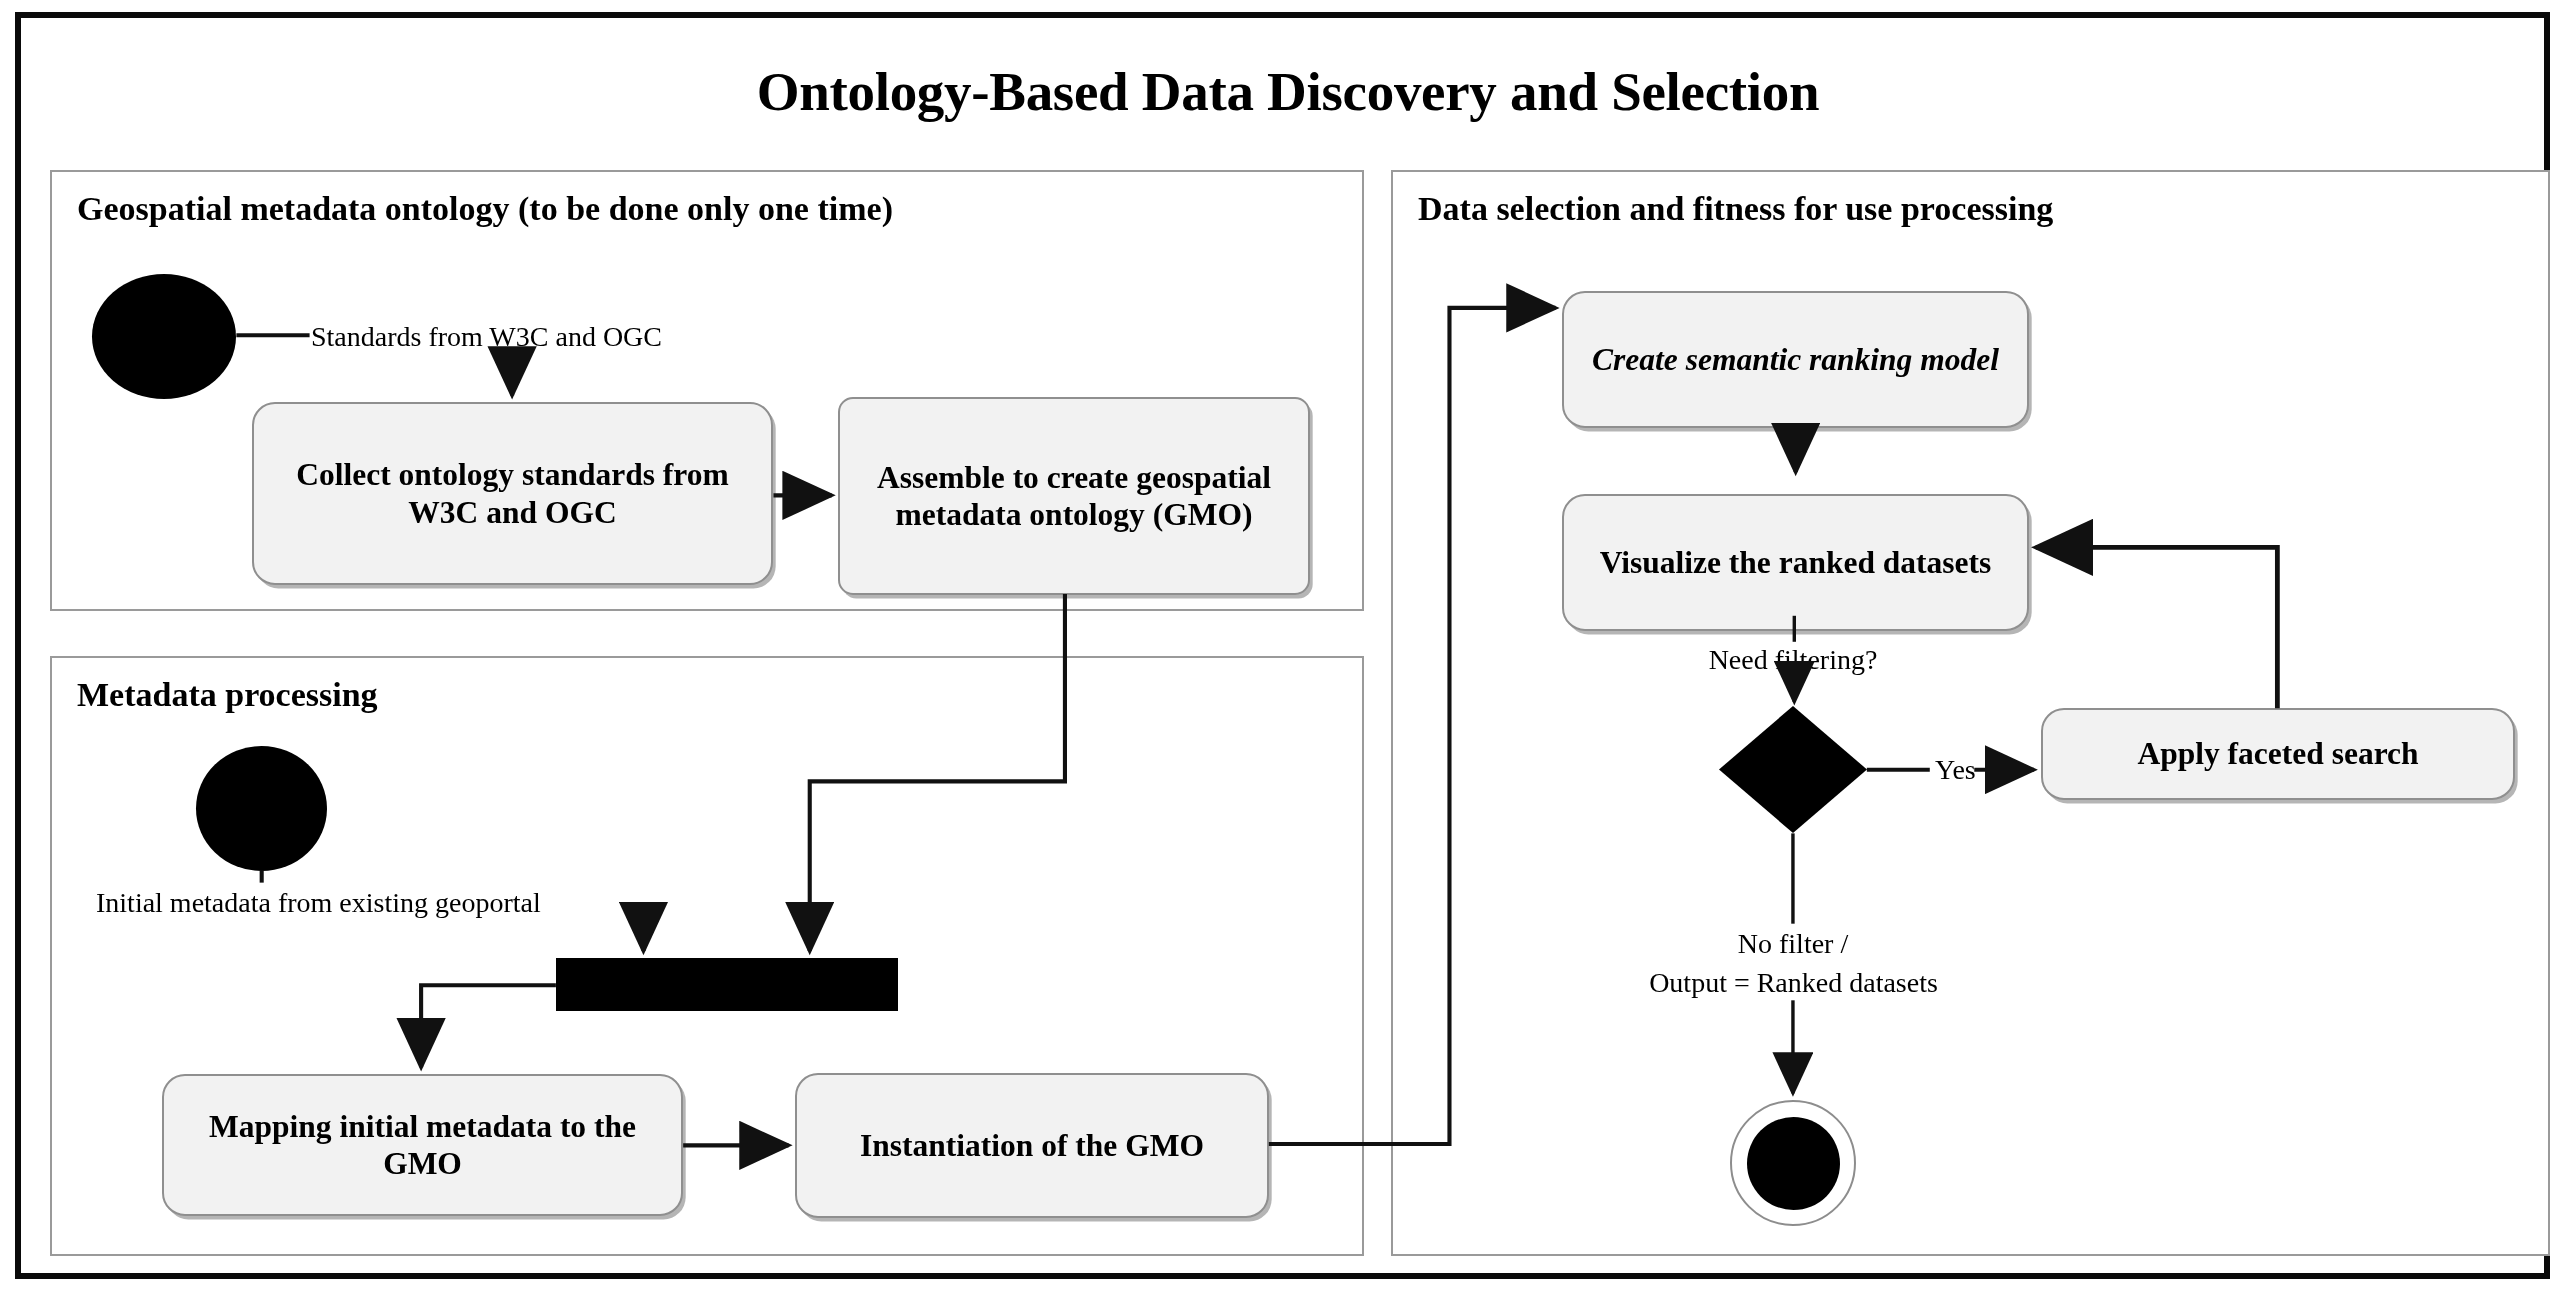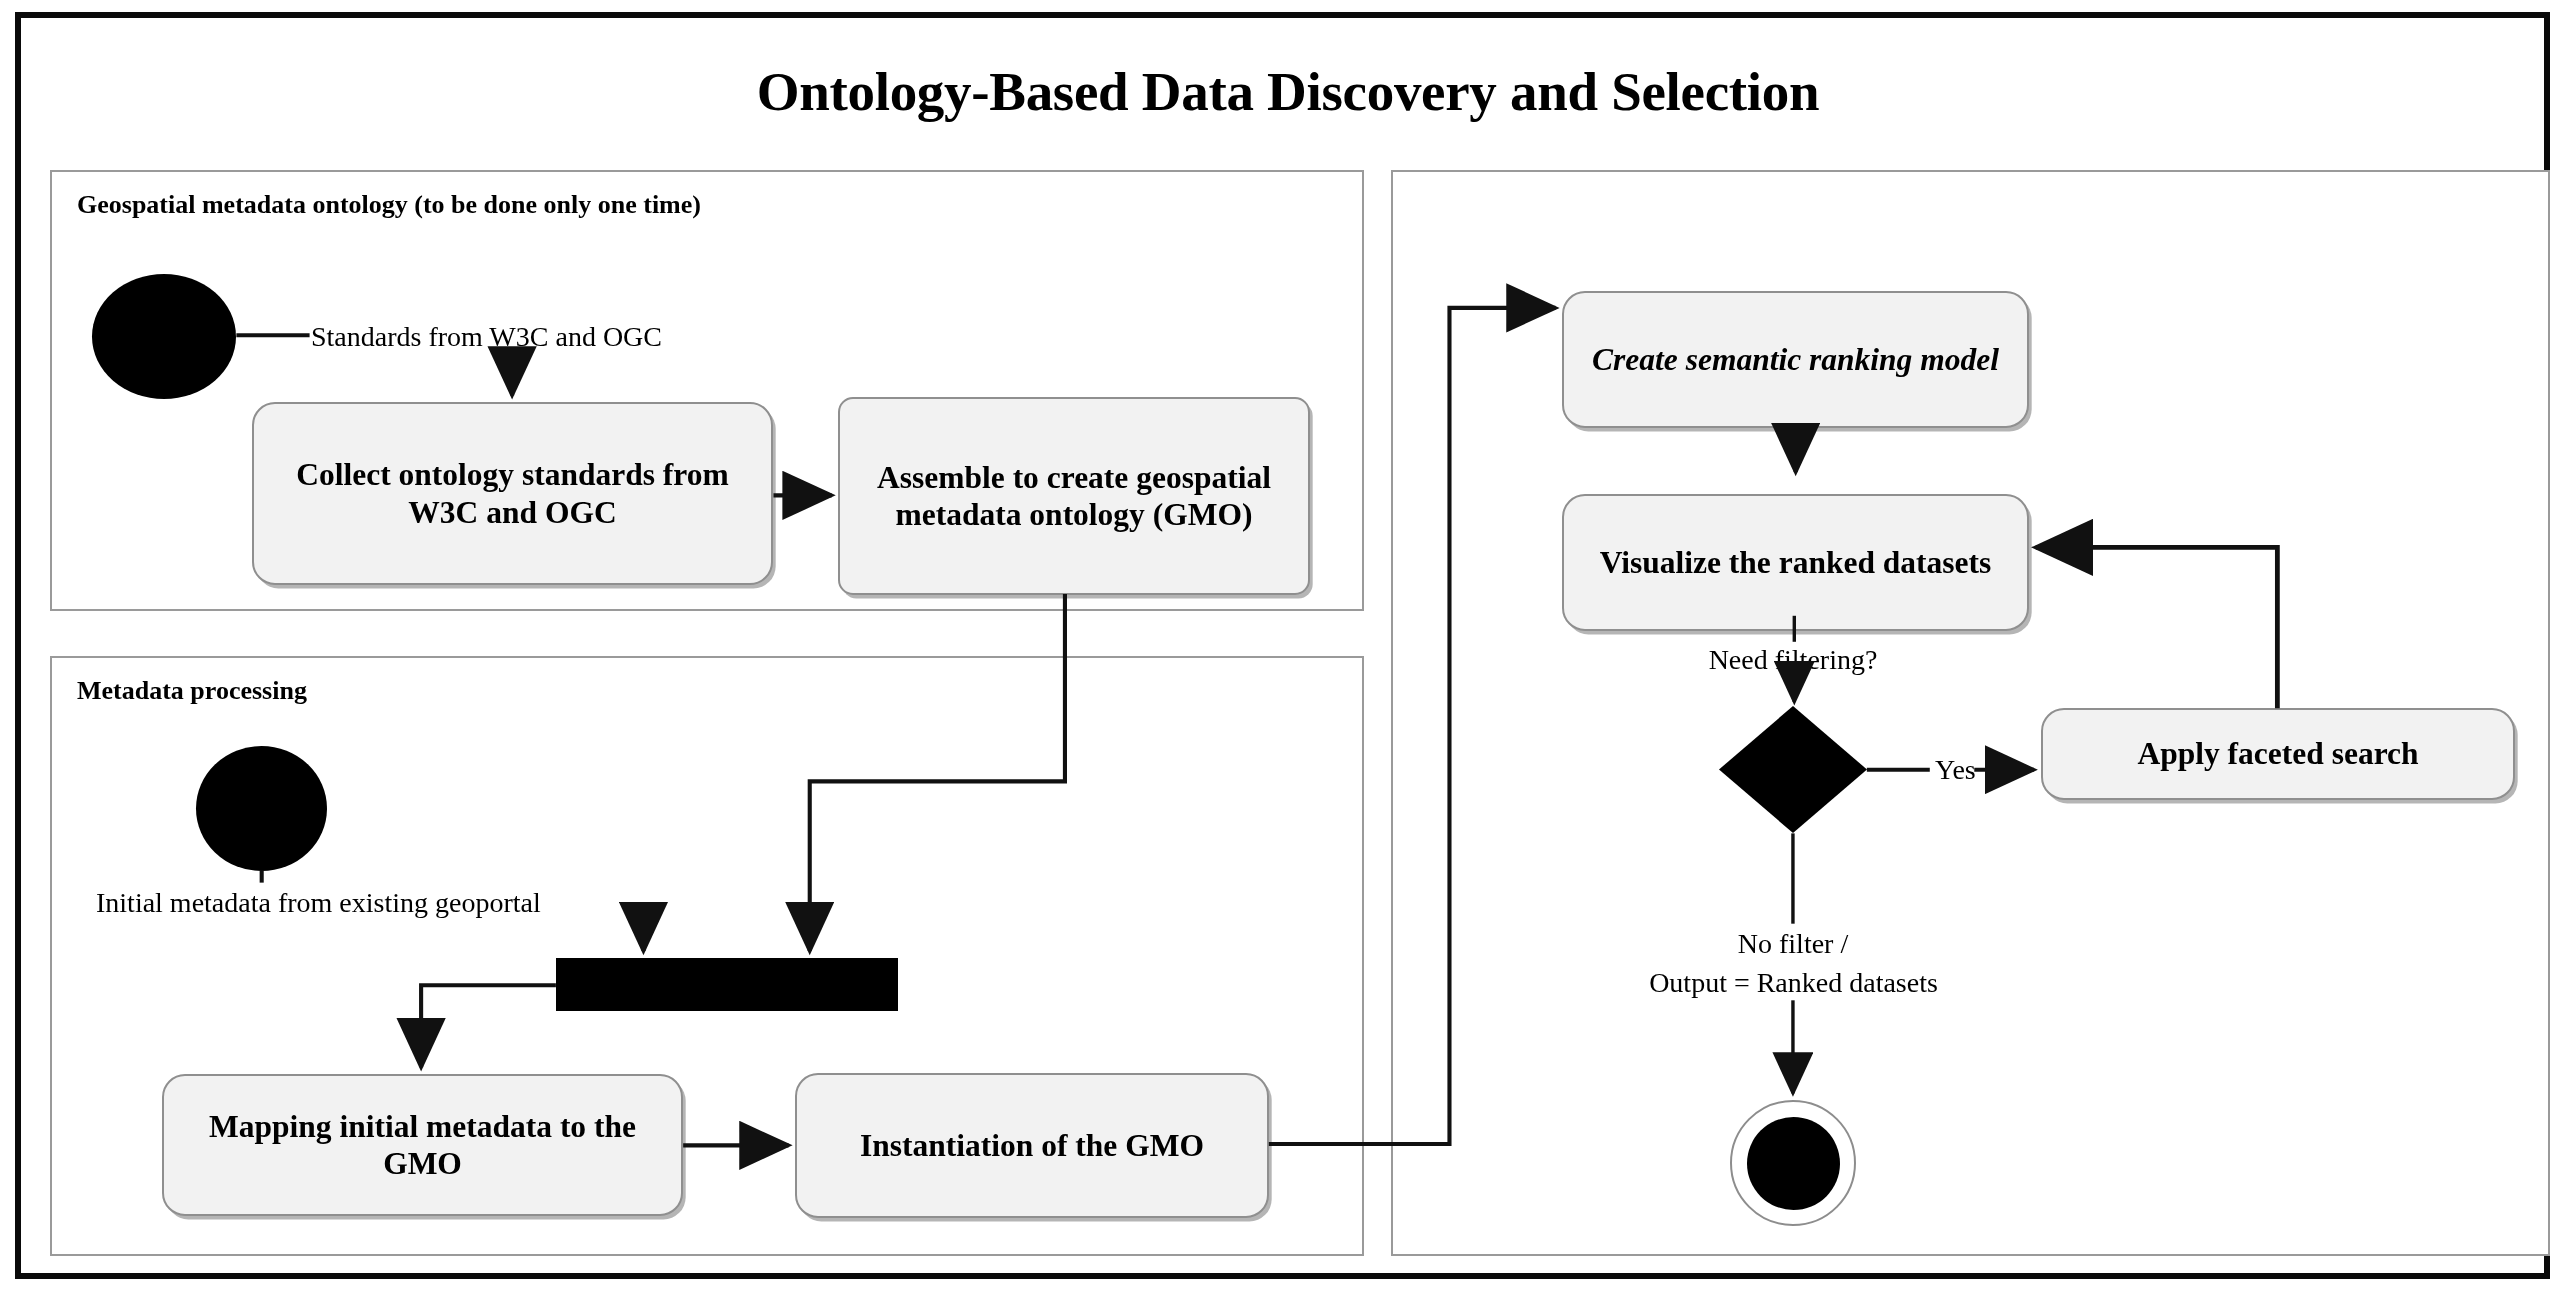--- a/index.html
+++ b/index.html
@@ -17,21 +17,21 @@
     position:absolute;left:0;top:60px;width:2576px;text-align:center;
     font-size:55px;font-weight:bold;color:#000;letter-spacing:-0.3px;
     white-space:nowrap;
   }
 
   
   .panel{
     position:absolute;background:#ffffff;border:2.1px solid #9a9a9a;box-sizing:border-box;
   }
   .panel-title{
-    position:absolute;font-size:26px;font-weight:bold;color:#000;white-space:nowrap;
+    position:absolute;font-size:34px;font-weight:bold;color:#000;white-space:nowrap;
   }
 
   #panel-ontology{left:50px;top:170px;width:1314px;height:157px;}
   #panel-metadata{left:50px;top:337px;width:1314px;height:918px;}
   #panel-selection{left:1391px;top:170px;width:1159px;height:1086px;}
 
   
   #panel-ontology{height:441px;}
   #panel-metadata{top:656px;height:600px;}
 
@@ -93,20 +93,21 @@
 
   <div class="edge-label" style="left:96px;top:886px;">Initial metadata from existing geoportal</div>
 
   <div class="join-bar" style="left:556px;top:958px;width:342px;height:53px;"></div>
 
   <div class="act" style="left:162px;top:1074px;width:521px;height:142px;">Mapping initial metadata to the GMO</div>
 
   <div class="act" style="left:795px;top:1073px;width:474px;height:145px;">Instantiation of the GMO</div>
 
   <div class="panel" id="panel-selection"></div>
+  <div class="panel-title" style="left:1418px;top:190px;">Data selection and fitness for use processing</div>
 
   <div class="act" style="left:1562px;top:291px;width:467px;height:137px;font-style:italic;">Create semantic ranking model</div>
 
   <div class="act" style="left:1562px;top:479px;width:467px;height:137px;margin-top:15px;">Visualize the ranked datasets</div>
 
   <div class="edge-label center" style="left:1656px;top:643px;width:274px;">Need filtering?</div>
 
   <div class="diamond" style="left:1719px;top:706px;width:148px;height:127px;"></div>
 
   <div class="edge-label" style="left:1935px;top:753px;">Yes</div>

